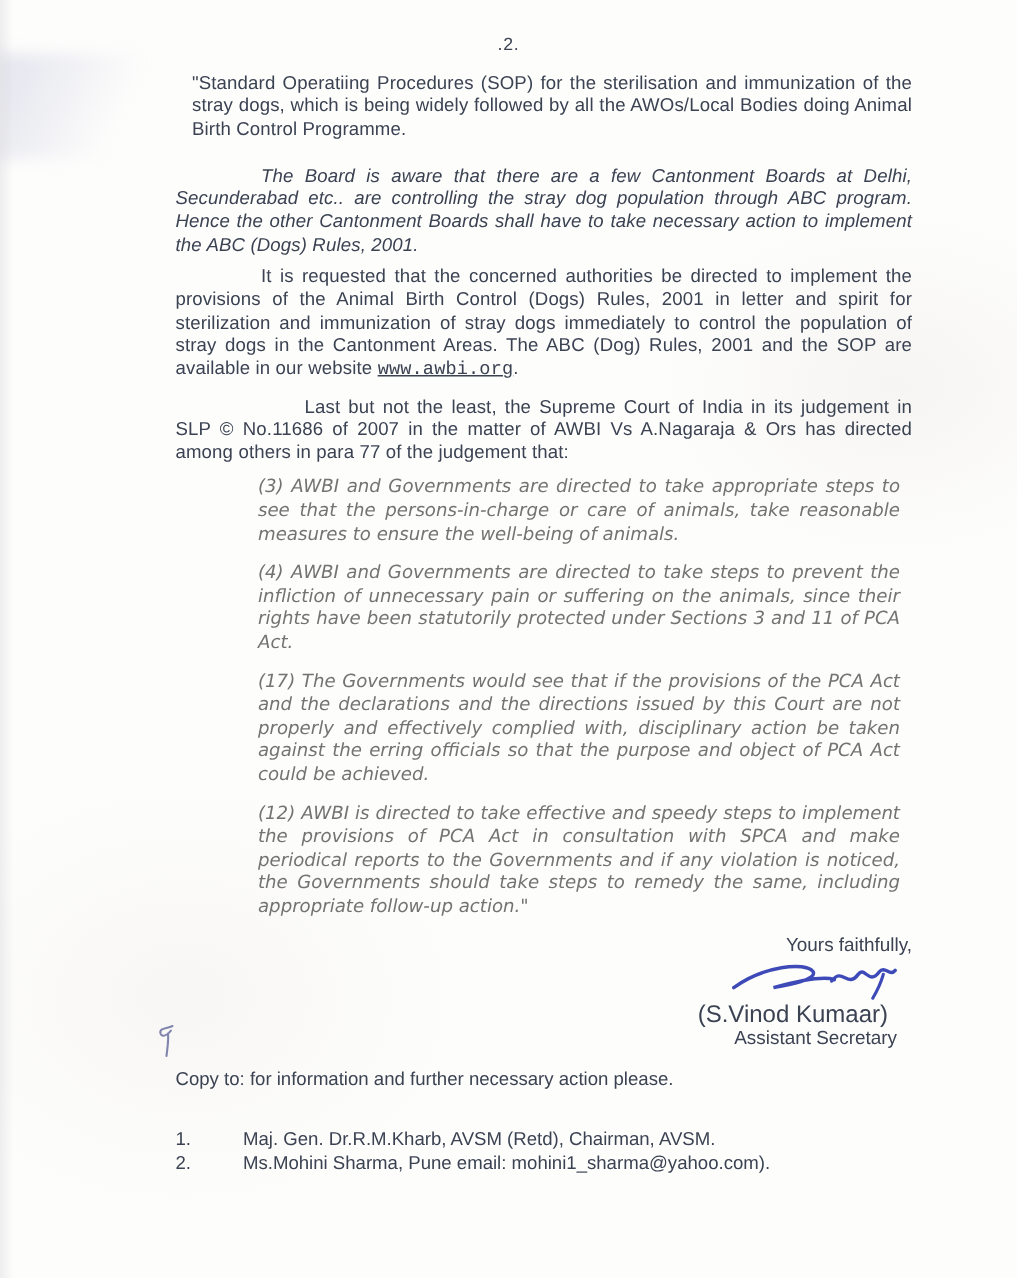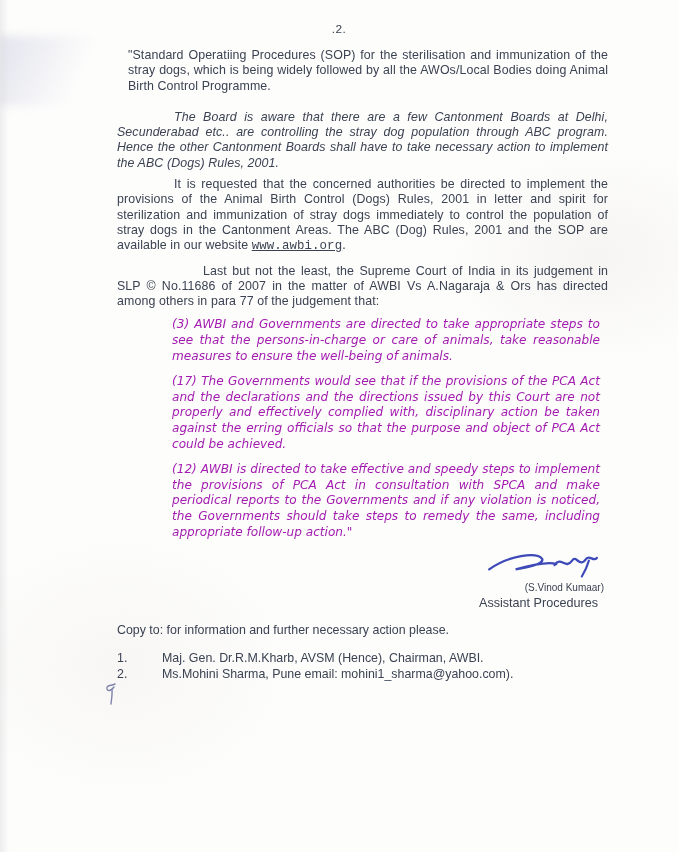--- a/index.html
+++ b/index.html
@@ -39,31 +39,31 @@
   }
   .p-sop    { margin-left:11px; margin-bottom:16px; }
   .p-hence  { text-indent:54px; margin-bottom:13px; }
   .p-board  { text-indent:57px; margin-bottom:6px;font-style:italic; }
   .p-req    { text-indent:57px; margin-bottom:9px; }
   .p-sc     { text-indent:86px; margin-bottom:8px; }
   .quote {
     font-family:"DejaVu Sans", sans-serif; font-style:italic;
     font-size:12.1px; line-height:15.6px; text-align:justify;
     padding-left:55px; padding-right:8px; margin-bottom:10px;
-    color:#a21caf;
+    color:#737373;
   }
   .closing { font-size:12.4px; line-height:15.3px; margin-top:0; margin-bottom:10px; }
   .link { text-decoration:underline;font-family:Liberation Mono, monospace; }
   .signoff { text-align:right; padding-right:0; }
   .valediction { font-size:12.6px; line-height:15px; margin-right:0; }
   .sig-wrap { height:30px; margin:1px 6px -2px 0; }
-  .signer-name { font-size:10px; line-height:15px; margin-right:4px; }
+  .signer-name { font-size:16px; line-height:15px; margin-right:16px; }
   .signer-title { font-size:12.6px; line-height:15px; margin-top:1px; margin-right:10px; }
   .pen-mark { position:absolute; left:103px; top:681px; width:16px; height:26px; }
-  .copy-head { font-size:12.4px; margin-top:12px; margin-bottom:13px; }
+  .copy-head { font-size:12.4px; margin-top:12px; margin-bottom:25px; }
   .copy-item { display:flex; font-size:12.4px; line-height:16px; }
   .copy-num { width:45px; flex:0 0 45px; }
 </style>
 </head>
 <body>
 
 <div class="paper">
   <div class="scan-fold"></div>
   <div class="scan-edge"></div>
   <div class="scan-tone"></div>
@@ -79,43 +79,45 @@
     <p class="bp p-sop">"Standard Operatiing Procedures (SOP) for the sterilisation and immunization of the stray dogs, which is being widely followed by all the AWOs/Local Bodies doing Animal Birth Control Programme.</p>
 
 
     <p class="bp p-board">The Board is aware that there are a few Cantonment Boards at Delhi, Secunderabad etc.. are controlling the stray dog population through ABC program. Hence the other Cantonment Boards shall have to take necessary action to implement the ABC (Dogs) Rules, 2001.</p>
 
     <p class="bp p-req"><span>It is requested that the concerned authorities be directed to implement the provisions of the Animal Birth Control (Dogs) Rules, 2001 in letter and spirit for sterilization and immunization of stray dogs immediately to control the population of stray dogs in the Cantonment Areas. The ABC (Dog) Rules, 2001 and the SOP are available in our website </span><span class="link">www.awbi.org</span><span>.</span></p>
 
     <p class="bp p-sc">Last but not the least, the Supreme Court of India in its judgement in SLP © No.11686 of 2007 in the matter of AWBI Vs A.Nagaraja &amp; Ors has directed among others in para 77 of the judgement that:</p>
 
     <p class="quote">(3) AWBI and Governments are directed to take appropriate steps to see that the persons-in-charge or care of animals, take reasonable measures to ensure the well-being of animals.</p>
+    <p class="quote">(4) AWBI and Governments are directed to take steps to prevent the infliction of unnecessary pain or suffering on the animals, since their rights have been statutorily protected under Sections 3 and 11 of PCA Act.</p>
     <p class="quote">(17) The Governments would see that if the provisions of the PCA Act and the declarations and the directions issued by this Court are not properly and effectively complied with, disciplinary action be taken against the erring officials so that the purpose and object of PCA Act could be achieved.</p>
     <p class="quote">(12) AWBI is directed to take effective and speedy steps to implement the provisions of PCA Act in consultation with SPCA and make periodical reports to the Governments and if any violation is noticed, the Governments should take steps to remedy the same, including appropriate follow-up action."</p>
 
 
     <div class="signoff">
+      <div class="valediction">Yours faithfully,</div>
       <div class="sig-wrap">
         <svg width="118" height="30" viewBox="0 0 130 34" style="float:right;">
           <path d="M4,22 C26,6 58,2 64,10 C67,16 46,20 34,22 C56,16 72,13 80,16" fill="none" stroke="#3d4ab8" stroke-width="2.6" stroke-linecap="round"></path>
           <path d="M78,17 C86,6 90,23 98,12 C103,5 106,21 114,10 C118,5 122,14 126,9" fill="none" stroke="#3d4ab8" stroke-width="2.6" stroke-linecap="round"></path>
           <path d="M117,12 C115,19 112,25 109,30" fill="none" stroke="#3d4ab8" stroke-width="2.4" stroke-linecap="round"></path>
         </svg>
       </div>
       <div style="clear:both;"></div>
       <div class="signer-name">(S.Vinod Kumaar)</div>
-      <div class="signer-title">Assistant Procedures</div>
+      <div class="signer-title">Assistant Secretary</div>
     </div>
 
     <div class="copy-head">Copy to: for information and further necessary action please.</div>
 
     <div>
       <div class="copy-item">
         <span class="copy-num">1.</span>
-        <span>Maj. Gen. Dr.R.M.Kharb, AVSM (Hence), Chairman, AWBI.</span>
+        <span>Maj. Gen. Dr.R.M.Kharb, AVSM (Retd), Chairman, AVSM.</span>
       </div>
       <div class="copy-item">
         <span class="copy-num">2.</span>
         <span>Ms.Mohini Sharma, Pune email: mohini1_sharma@yahoo.com).</span>
       </div>
     </div>
 
   </div>
 </div>
 

